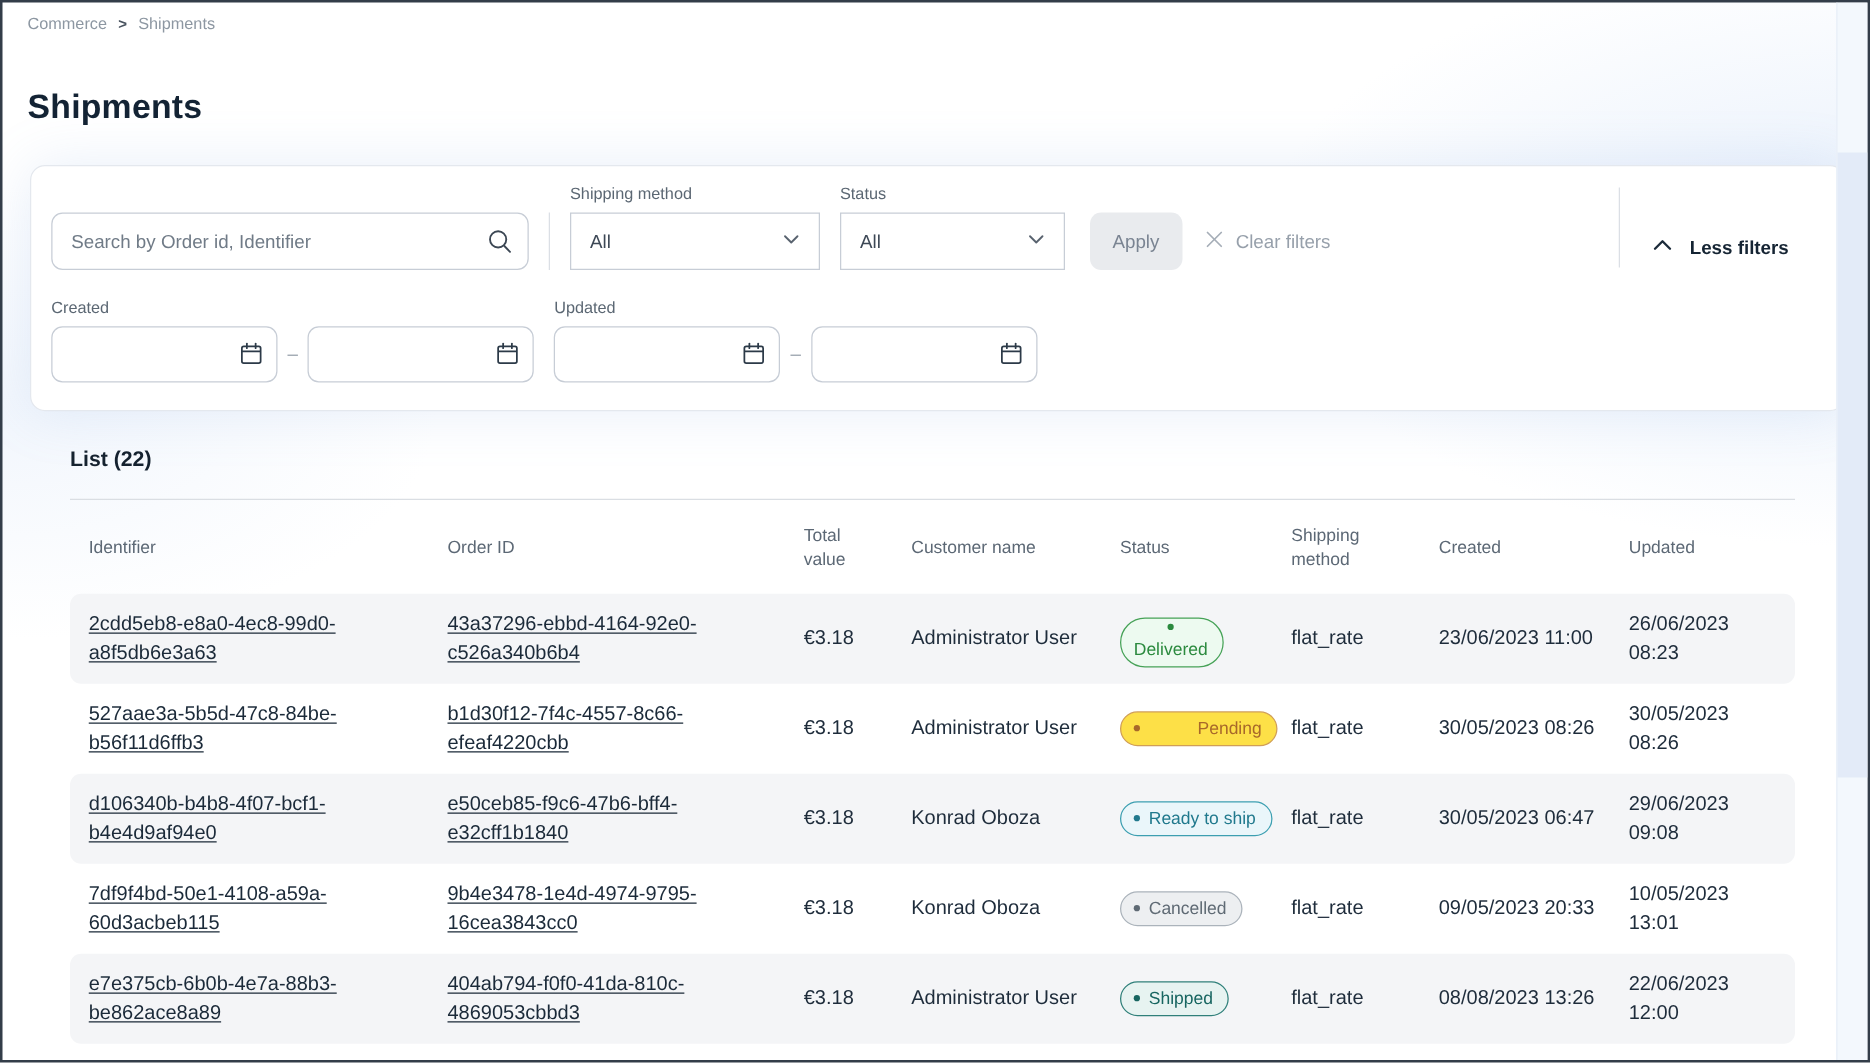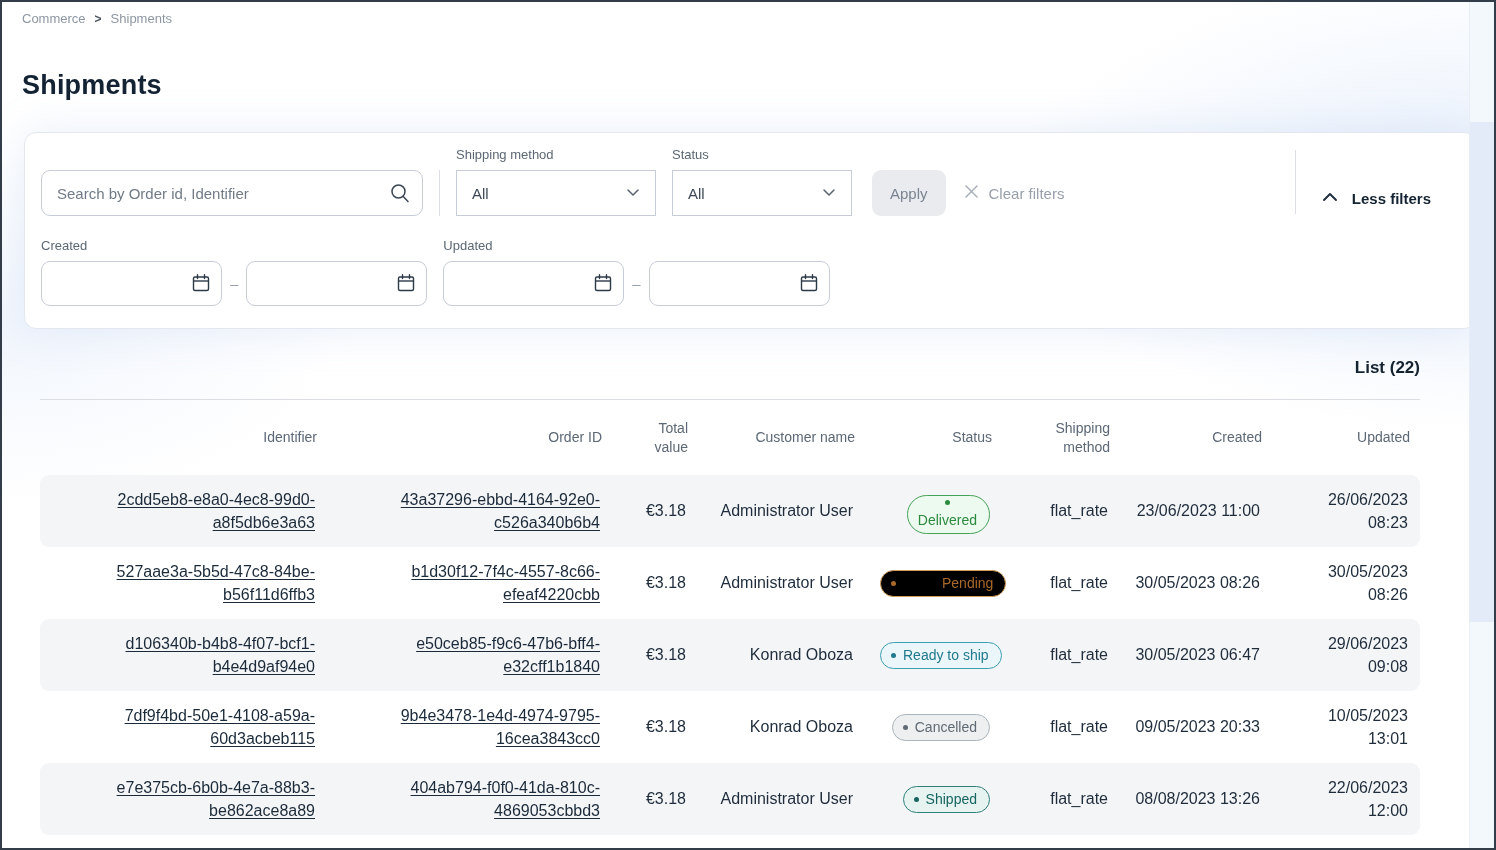--- a/index.html
+++ b/index.html
@@ -64,21 +64,21 @@
 
   .filter-row2 { display:flex; align-items:flex-end; margin-top:22px; }
   .date-range { display:flex; align-items:center; }
   .date-field { position:relative; width:181px; }
   .date-field input { width:100%; height:45px; border:1px solid #c7cdd6; border-radius:9px;
     padding:0 40px 0 13px; font-size:15px; font-family:inherit; outline:none; }
   .cal-icon { position:absolute; right:10px; top:11px; cursor:pointer; }
   .range-dash { color:#9aa3ad; margin:0 8px; font-size:15px; }
 
   
-  .list-section { margin:29px 0 0 38px; width:1380px;text-align:right; }
+  .list-section { margin:29px 0 0 54px; width:1380px; }
   .list-title { font-size:17px; font-weight:700; color:#15222f; }
   .list-divider { height:1px; background:#dadee3; margin-top:21px; }
   .tgrid { display:grid; grid-template-columns:287px 285px 86px 167px 137px 118px 152px 148px; }
   .thead { min-height:75px; align-items:center; }
   .th { font-size:14px; color:#5c6875; padding:14px 10px 14px 15px; line-height:1.35; }
   .trow { min-height:72px; align-items:center; border-radius:9px; }
   .trow.alt { background:#f4f5f7; }
   .td { font-size:16px; color:#1e2c3b; padding:10px 12px 10px 15px; line-height:1.45; }
   .td a { color:#1b2a39; text-decoration:underline; text-underline-offset:2px; }
   .badge { display:inline-flex; align-items:center; gap:7px; border:1px solid; border-radius:999px;
@@ -251,21 +251,21 @@
     <div class="td">flat_rate</div>
     <div class="td">23/06/2023 11:00</div>
     <div class="td">26/06/2023 08:23</div>
   </div>
 
   <div class="tgrid trow">
     <div class="td"><a href="#">527aae3a-5b5d-47c8-84be-b56f11d6ffb3</a></div>
     <div class="td"><a href="#">b1d30f12-7f4c-4557-8c66-efeaf4220cbb</a></div>
     <div class="td">€3.18</div>
     <div class="td">Administrator User</div>
-    <div class="td"><span class="badge" style="color: rgb(168, 104, 42); border-color: rgb(208, 158, 88); background: #000000; gap: 46px;">
+    <div class="td"><span class="badge" style="color: rgb(168, 104, 42); border-color: rgb(208, 158, 88); background: #fde047; gap: 46px;">
           <span class="dot"></span>
           <span>Pending</span>
         </span></div>
     <div class="td">flat_rate</div>
     <div class="td">30/05/2023 08:26</div>
     <div class="td">30/05/2023 08:26</div>
   </div>
 
   <div class="tgrid trow alt">
     <div class="td"><a href="#">d106340b-b4b8-4f07-bcf1-b4e4d9af94e0</a></div>

